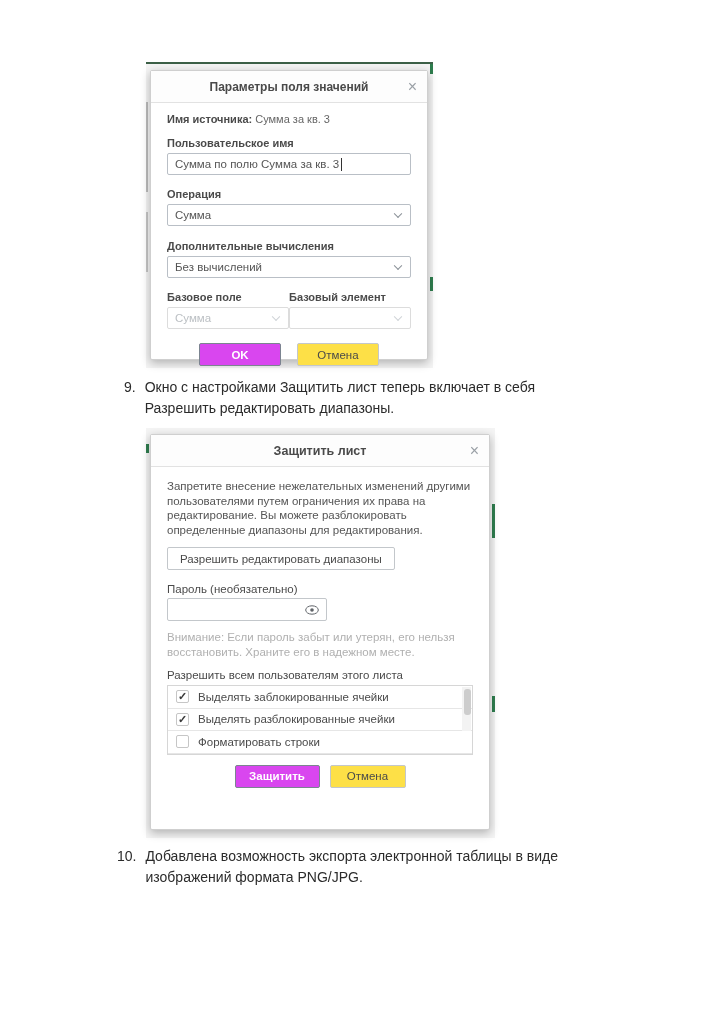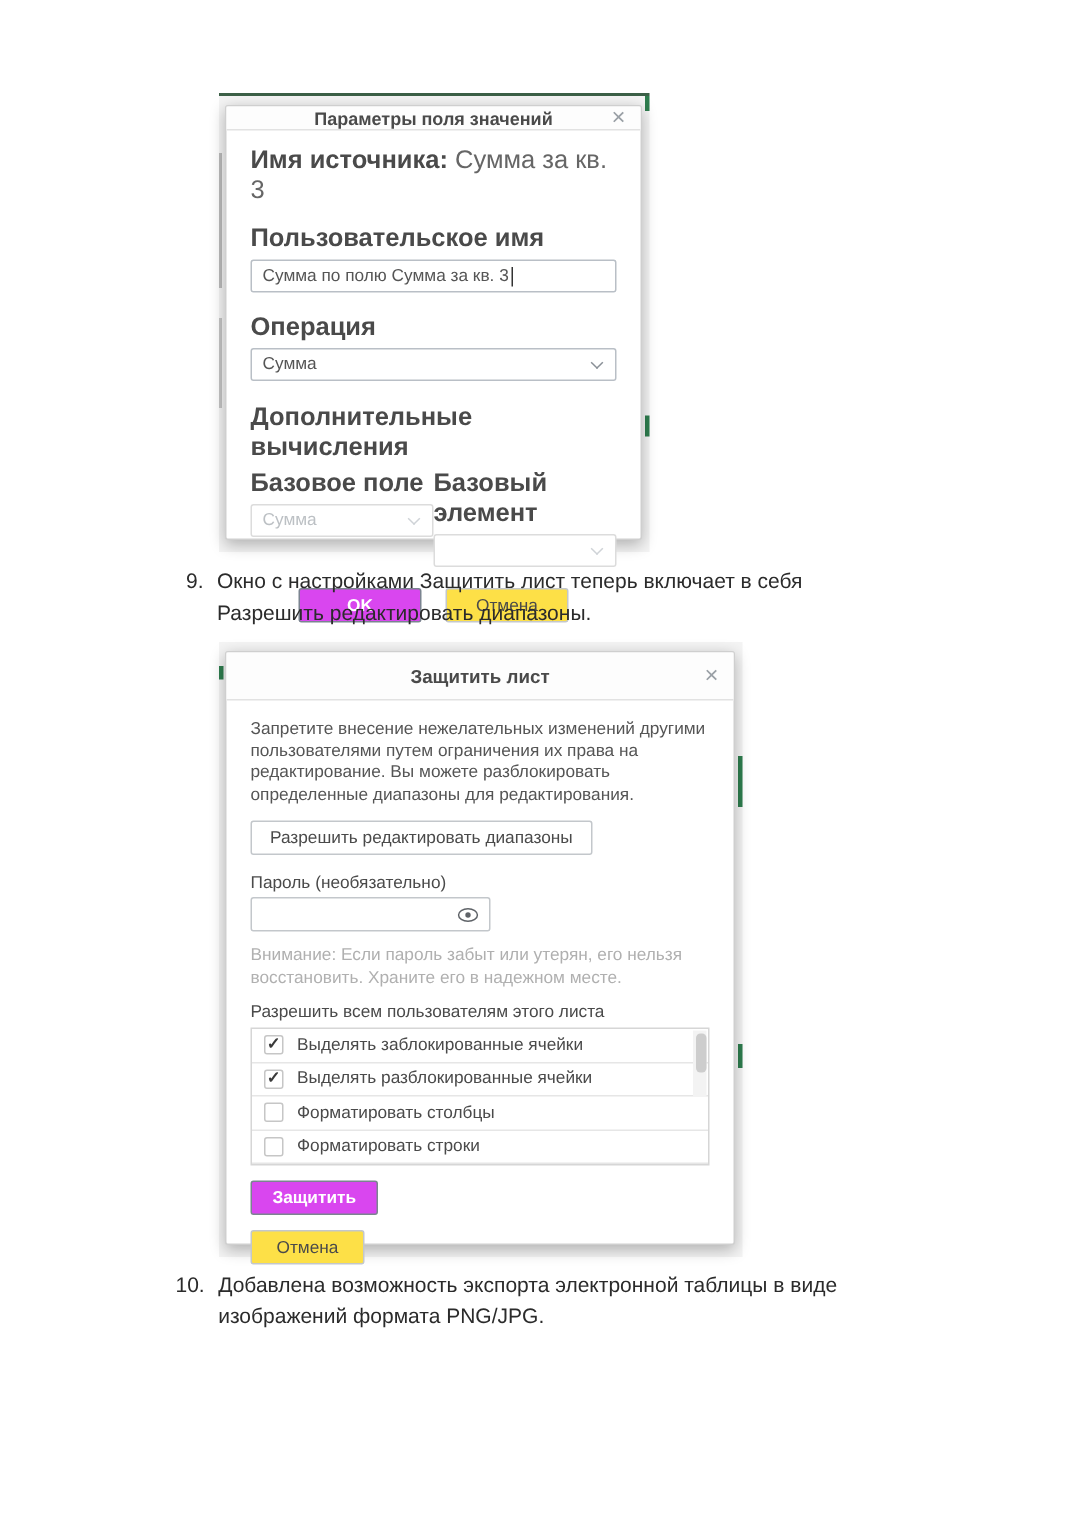--- a/index.html
+++ b/index.html
@@ -15,28 +15,28 @@
   .artifact { position:absolute; width:3px; background:#2e7d4e; }
   .artifact.gray { background:#8a8a8a; }
 
   
   .modal { position:absolute; background:#fff; border:1px solid #cfcfcf; border-radius:2px;
            box-shadow:0 3px 10px rgba(0,0,0,0.28); }
   .modal1 { left:4px; top:8px; width:278px; height:290px; }
   .modal2 { left:4px; top:6px; width:340px; height:396px; }
   .modal-header { position:relative; display:flex; align-items:center; justify-content:center;
                   border-bottom:1px solid #e2e2e2; background:#fdfdfd; }
-  .modal1 .modal-header { height:16px; }
+  .modal1 .modal-header { height:32px; }
   .modal2 .modal-header { height:32px;justify-content:center; }
   .modal-title { font-size:12px; font-weight:700; color:#4a4a4a; }
   .close-x { position:absolute; right:10px; top:50%; transform:translateY(-50%);
              font-size:16px; line-height:1; color:#9aa0a6; cursor:default; font-weight:400; }
 
   .modal-body { padding:10px 16px 0 16px; }
-  .field-label { font-size:17px; font-weight:700; color:#4a4a4a; margin-bottom:4px; }
+  .field-label { font-size:11px; font-weight:700; color:#4a4a4a; margin-bottom:4px; }
   .inline-value { font-weight:400; color:#666; }
   .text-input { position:relative; display:flex; align-items:center; height:22px;
                 border:1px solid #b9bfc6; border-radius:2px; background:#fff;
                 font-size:11.5px; color:#555; padding:0 7px; }
   .cursor-bar { display:inline-block; width:1px; height:13px; background:#333; margin-left:2px; }
 
   .select { position:relative; display:flex; align-items:center; height:22px;
             border:1px solid #b9bfc6; border-radius:2px; background:#fff;
             font-size:11.5px; color:#555; padding:0 22px 0 7px; }
   .select.disabled { border-color:#dcdcdc; color:#bcc0c4; }
@@ -116,20 +116,24 @@
           <span class="cursor-bar"></span>
         </div>
 
         <div class="field-label">Операция</div>
         <div class="select" style="margin-bottom:14px;">
           <span>Сумма</span>
           <span class="chevron"></span>
         </div>
 
         <div class="field-label">Дополнительные вычисления</div>
+        <div class="select" style="margin-bottom:13px;">
+          <span>Без вычислений</span>
+          <span class="chevron"></span>
+        </div>
 
         <div class="two-col">
           <div>
             <div class="field-label">Базовое поле</div>
             <div class="select disabled">
               <span>Сумма</span>
               <span class="chevron"></span>
             </div>
           </div>
           <div>
@@ -190,31 +194,27 @@
           <div class="opt-row">
             <span class="checkbox on">✓</span>
             <span>Выделять заблокированные ячейки</span>
           </div>
           <div class="opt-row">
             <span class="checkbox on">✓</span>
             <span>Выделять разблокированные ячейки</span>
           </div>
           <div class="opt-row">
             <span class="checkbox"></span>
-            <span>Форматировать столбцы</span>
-          </div>
-          <div class="opt-row">
-            <span class="checkbox"></span>
             <span>Форматировать строки</span>
           </div>
           <div class="scroll-track"></div>
           <div class="scroll-thumb"></div>
         </div>
 
-        <div class="btn-row" style="margin-top:4px; gap:10px;flex-direction:column;">
+        <div class="btn-row" style="margin-top:4px; gap:10px;">
           <div class="btn btn-primary" style="width:85px;">Защитить</div>
           <div class="btn btn-secondary" style="width:76px;">Отмена</div>
         </div>
       </div>
     </div>
   </div>
 
   <div class="doc-item item10">
     <span class="doc-num">10.</span>
     <span class="doc-text">Добавлена возможность экспорта электронной таблицы в виде изображений формата PNG/JPG.</span>

